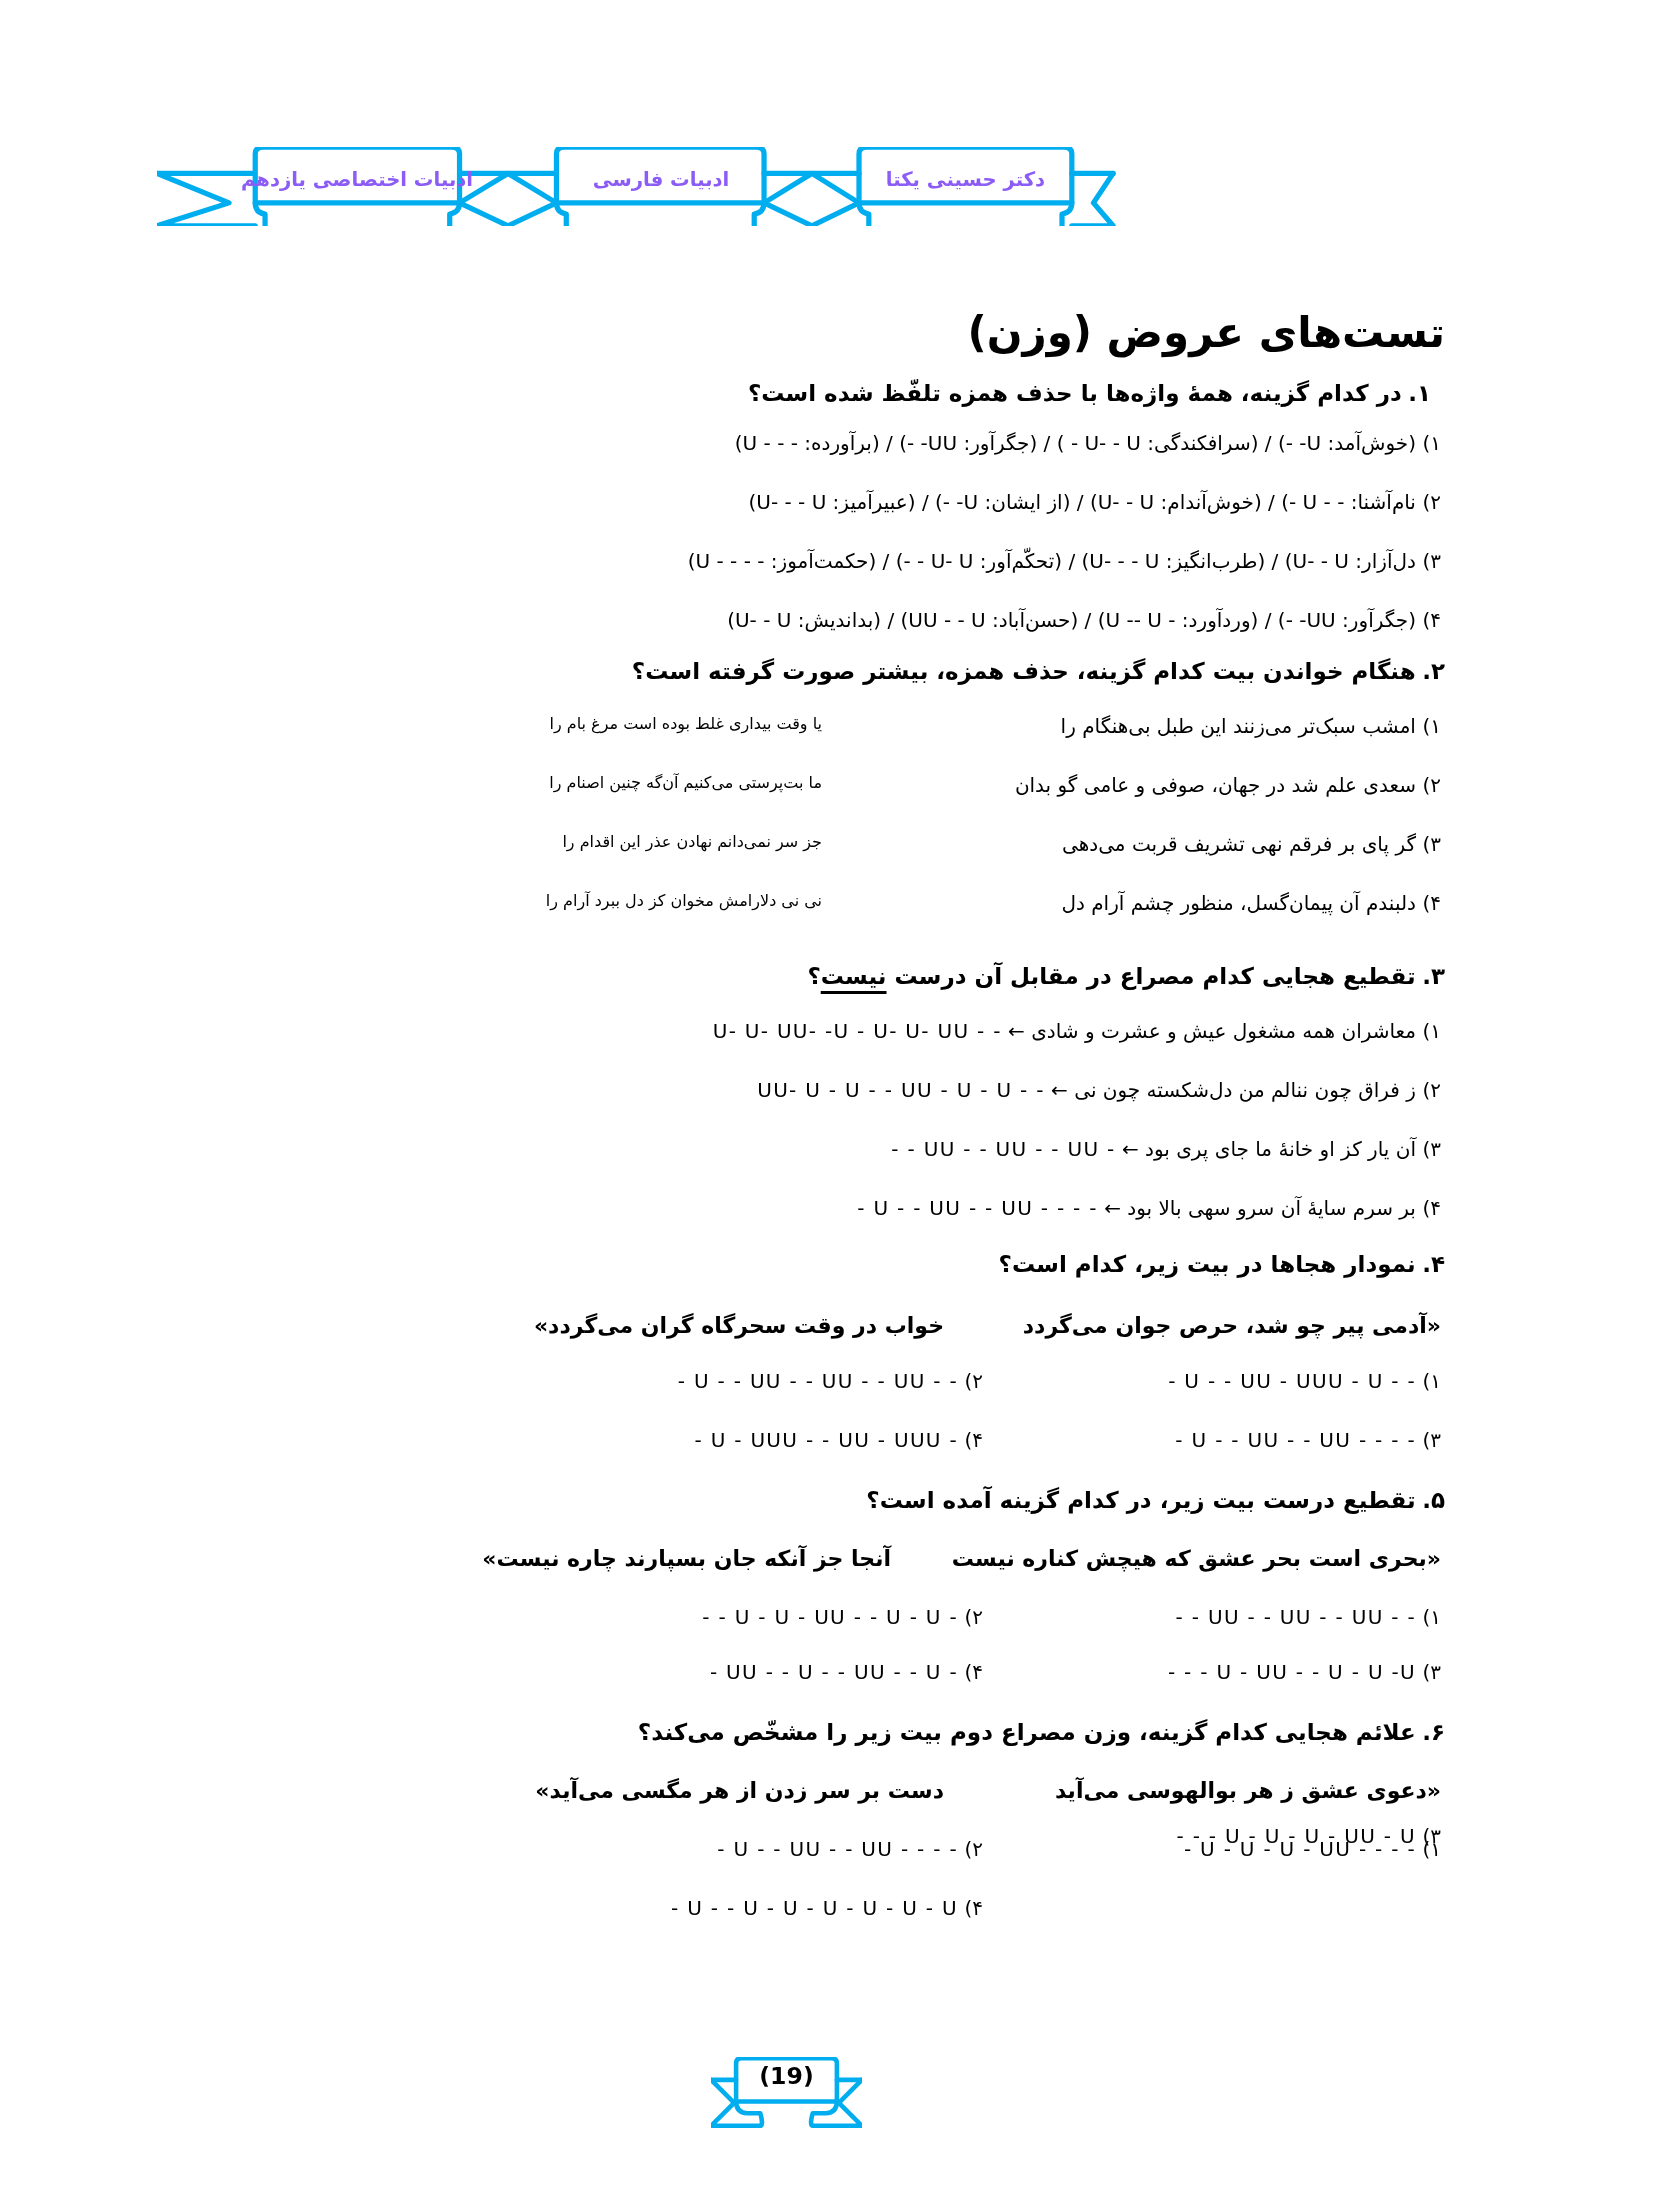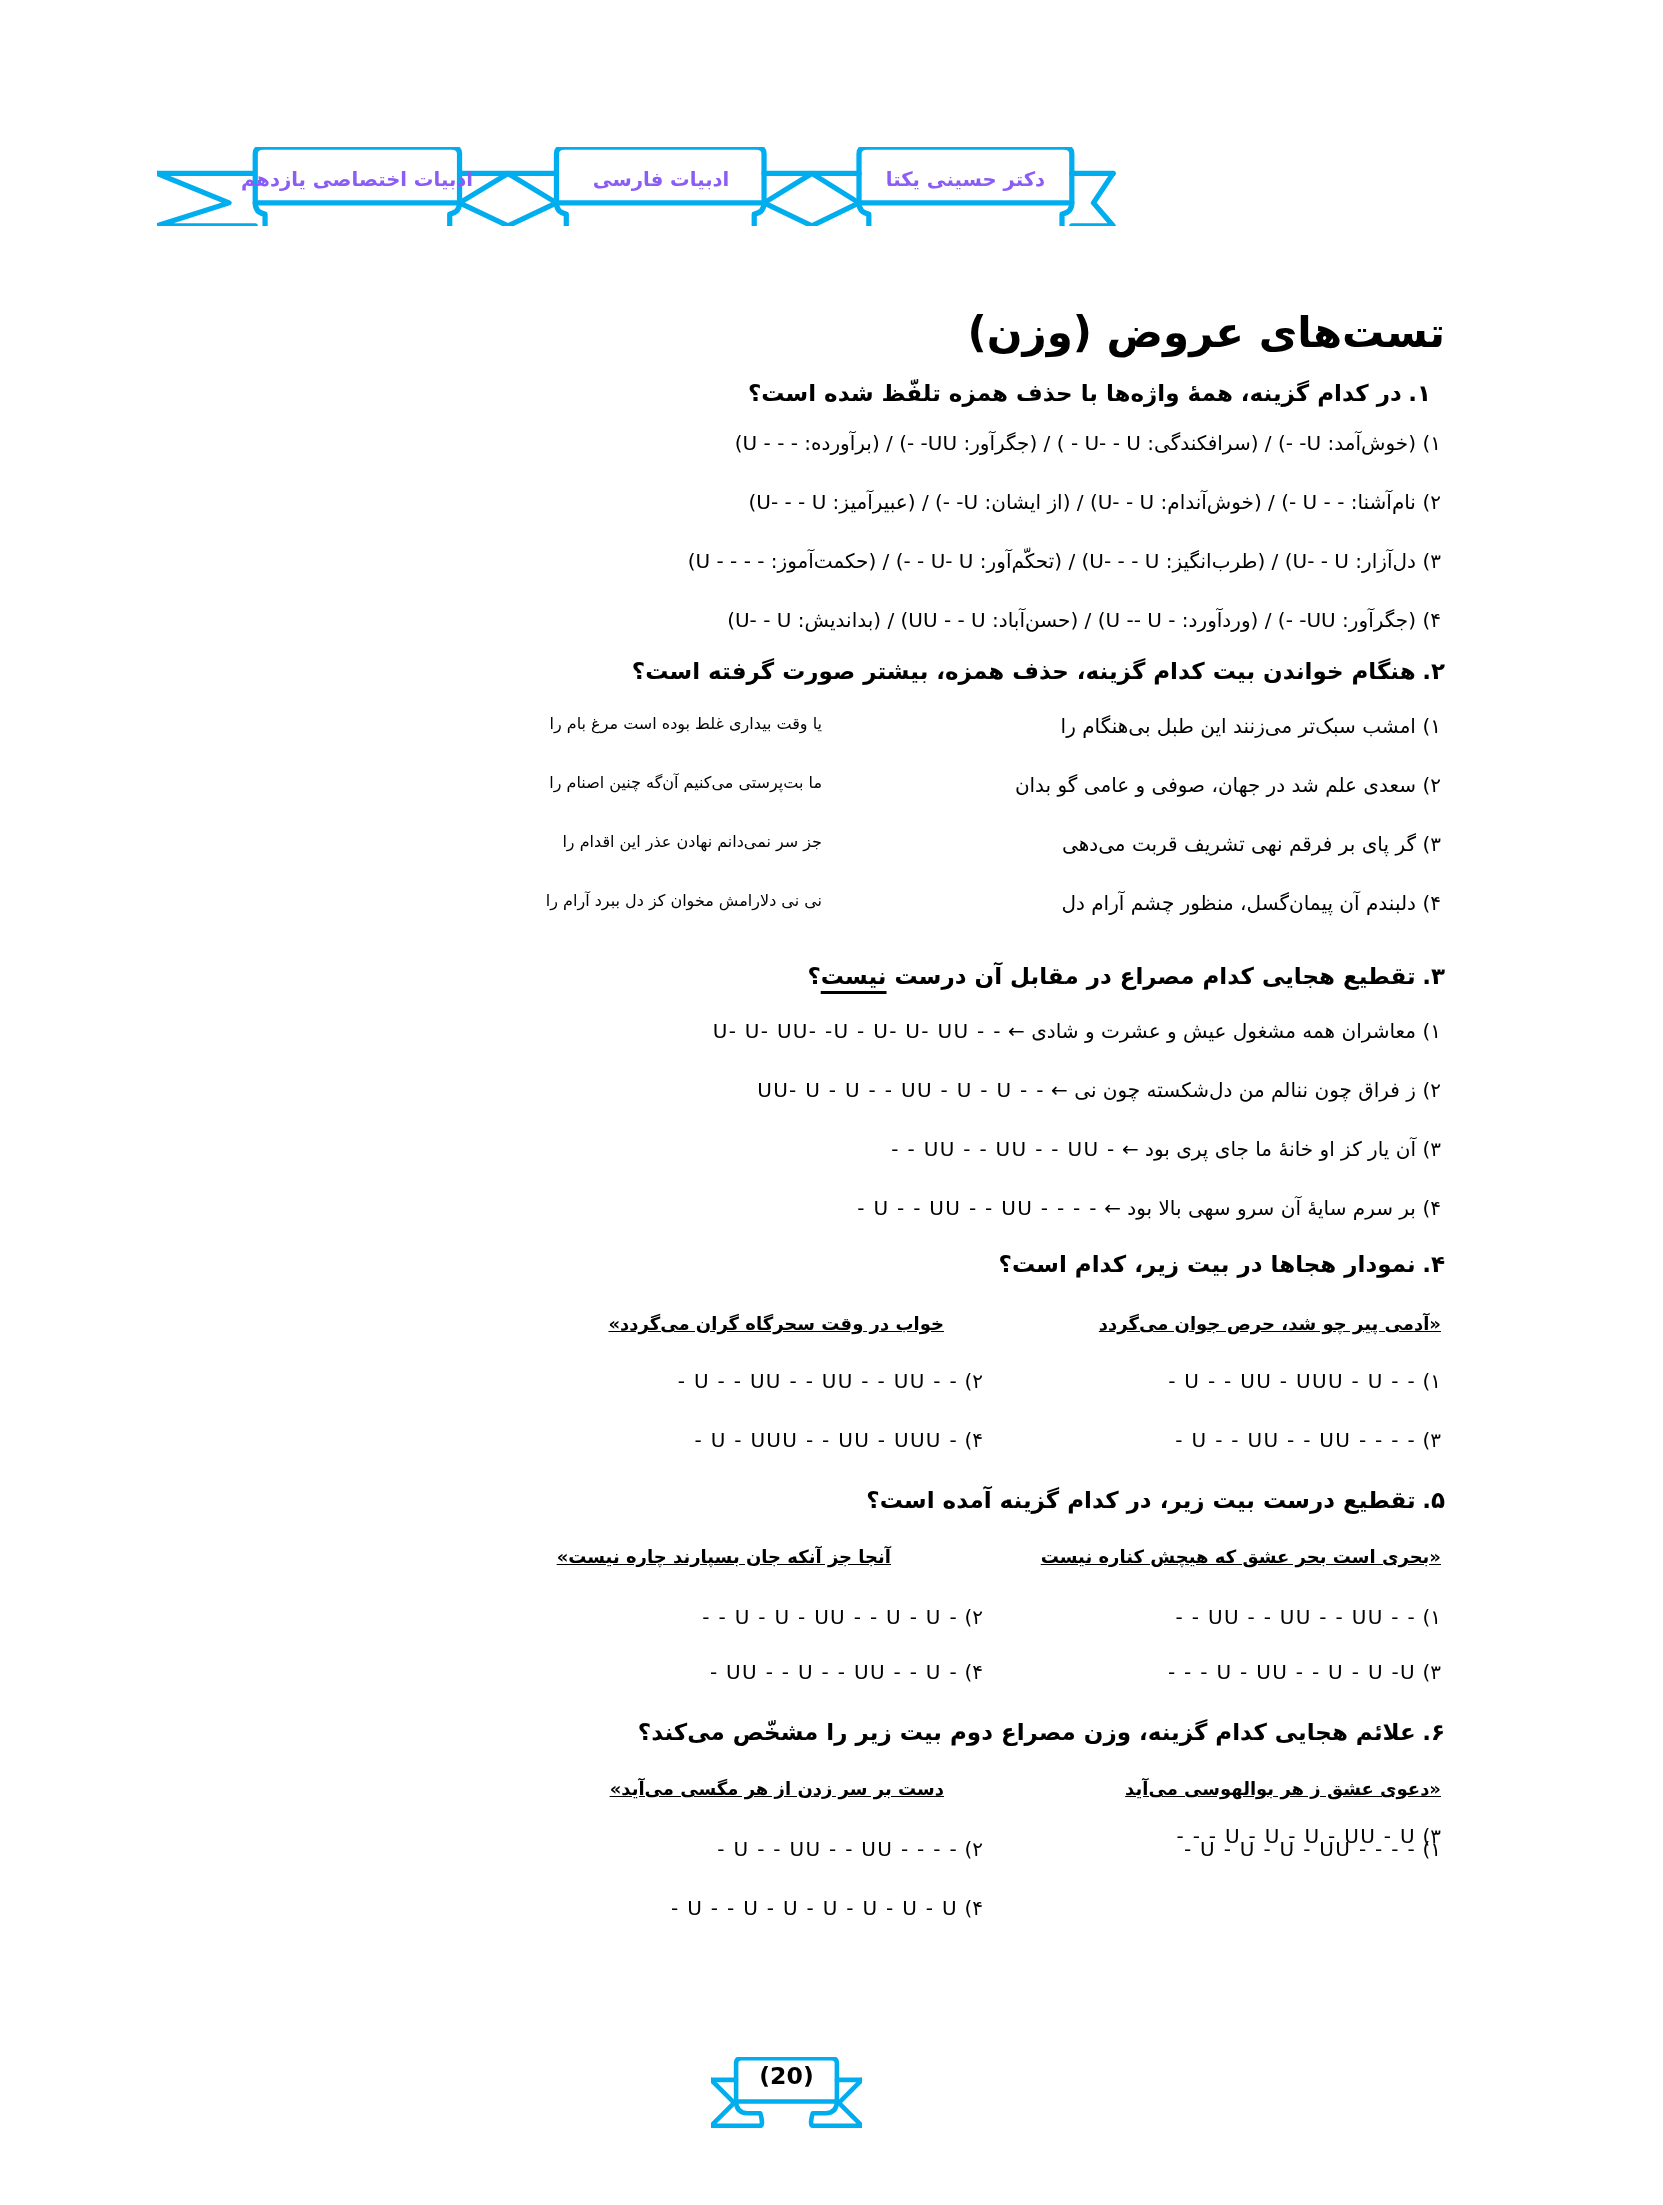--- a/index.html
+++ b/index.html
@@ -15,21 +15,21 @@
     .page-title { position: absolute; right: 219px; top: 308px; font-size: 42px; font-weight: bold; white-space: nowrap; }
 
     .q-title { position: absolute; font-size: 23px; font-weight: bold; white-space: nowrap; }
     .q-title .num { margin-left: 6.5px; }
     .underlined { text-decoration: underline; text-decoration-thickness: 2.6px; text-underline-offset: 6.5px; }
 
     .opt { position: absolute; font-size: 20px; white-space: nowrap; }
     .opt .n { margin-left: 6.5px; }
     .meter { font-family: "DejaVu Sans", sans-serif; letter-spacing: 1.3px; direction: ltr; unicode-bidi: embed; display: inline-block; }
     .hemistich { position: absolute; font-size: 16px; white-space: nowrap; text-align: center; }
-    .verse { position: absolute; font-size: 18px; font-weight: bold; white-space: nowrap; text-decoration: underline; }
+    .verse { position: absolute; font-size: 22px; font-weight: bold; white-space: nowrap; }
 
     .page-number-ribbon { position: absolute; left: 711px; top: 2057px; width: 151px; height: 72px; }
     .page-number { position: absolute; left: 0; top: 5.2px; width: 151px; text-align: center; font-size: 23.6px; font-weight: bold; }
   </style>
 </head>
 <body>
 
 <div class="header-ribbon">
   <svg width="1349" height="79" viewBox="0 0 2060 120" fill="none" stroke="#00aeef" stroke-width="8" stroke-linejoin="round" stroke-linecap="round">
 
@@ -121,15 +121,15 @@
 
 <div class="page-number-ribbon">
   <svg width="151" height="72" viewBox="0 0 230 110" fill="none" stroke="#00aeef" stroke-width="7" stroke-linejoin="round" stroke-linecap="round">
     <polyline points="0,35 38,35"></polyline>
     <polyline points="0,35 35,70 0,105 75,105"></polyline>
     <path d="M38,10 Q38,2 46,2 L184,2 Q192,2 192,10 L192,68 L38,68 Z"></path>
     <path d="M38,68 Q38,85 55,86 L75,86 Q80,105 75,105 M192,68 Q192,85 175,86 L155,86 Q150,105 155,105"></path>
     <polyline points="192,35 230,35"></polyline>
     <polyline points="230,35 195,70 230,105 155,105"></polyline>
   </svg>
-  <div class="page-number">(20)</div>
+  <div class="page-number">(19)</div>
 </div>
 
 
 </body></html>

